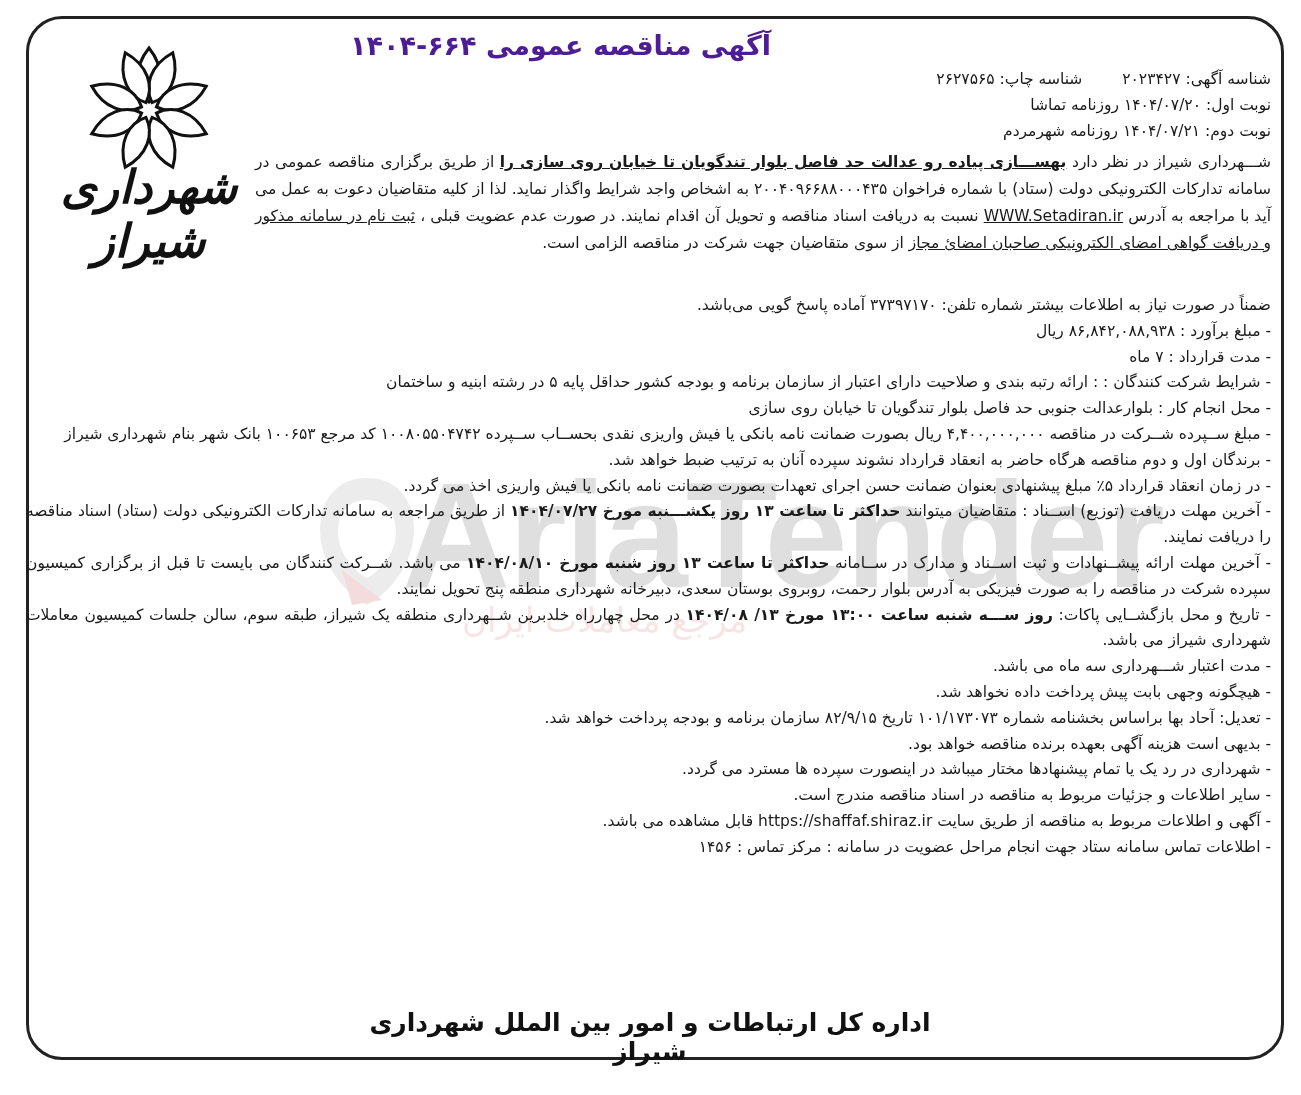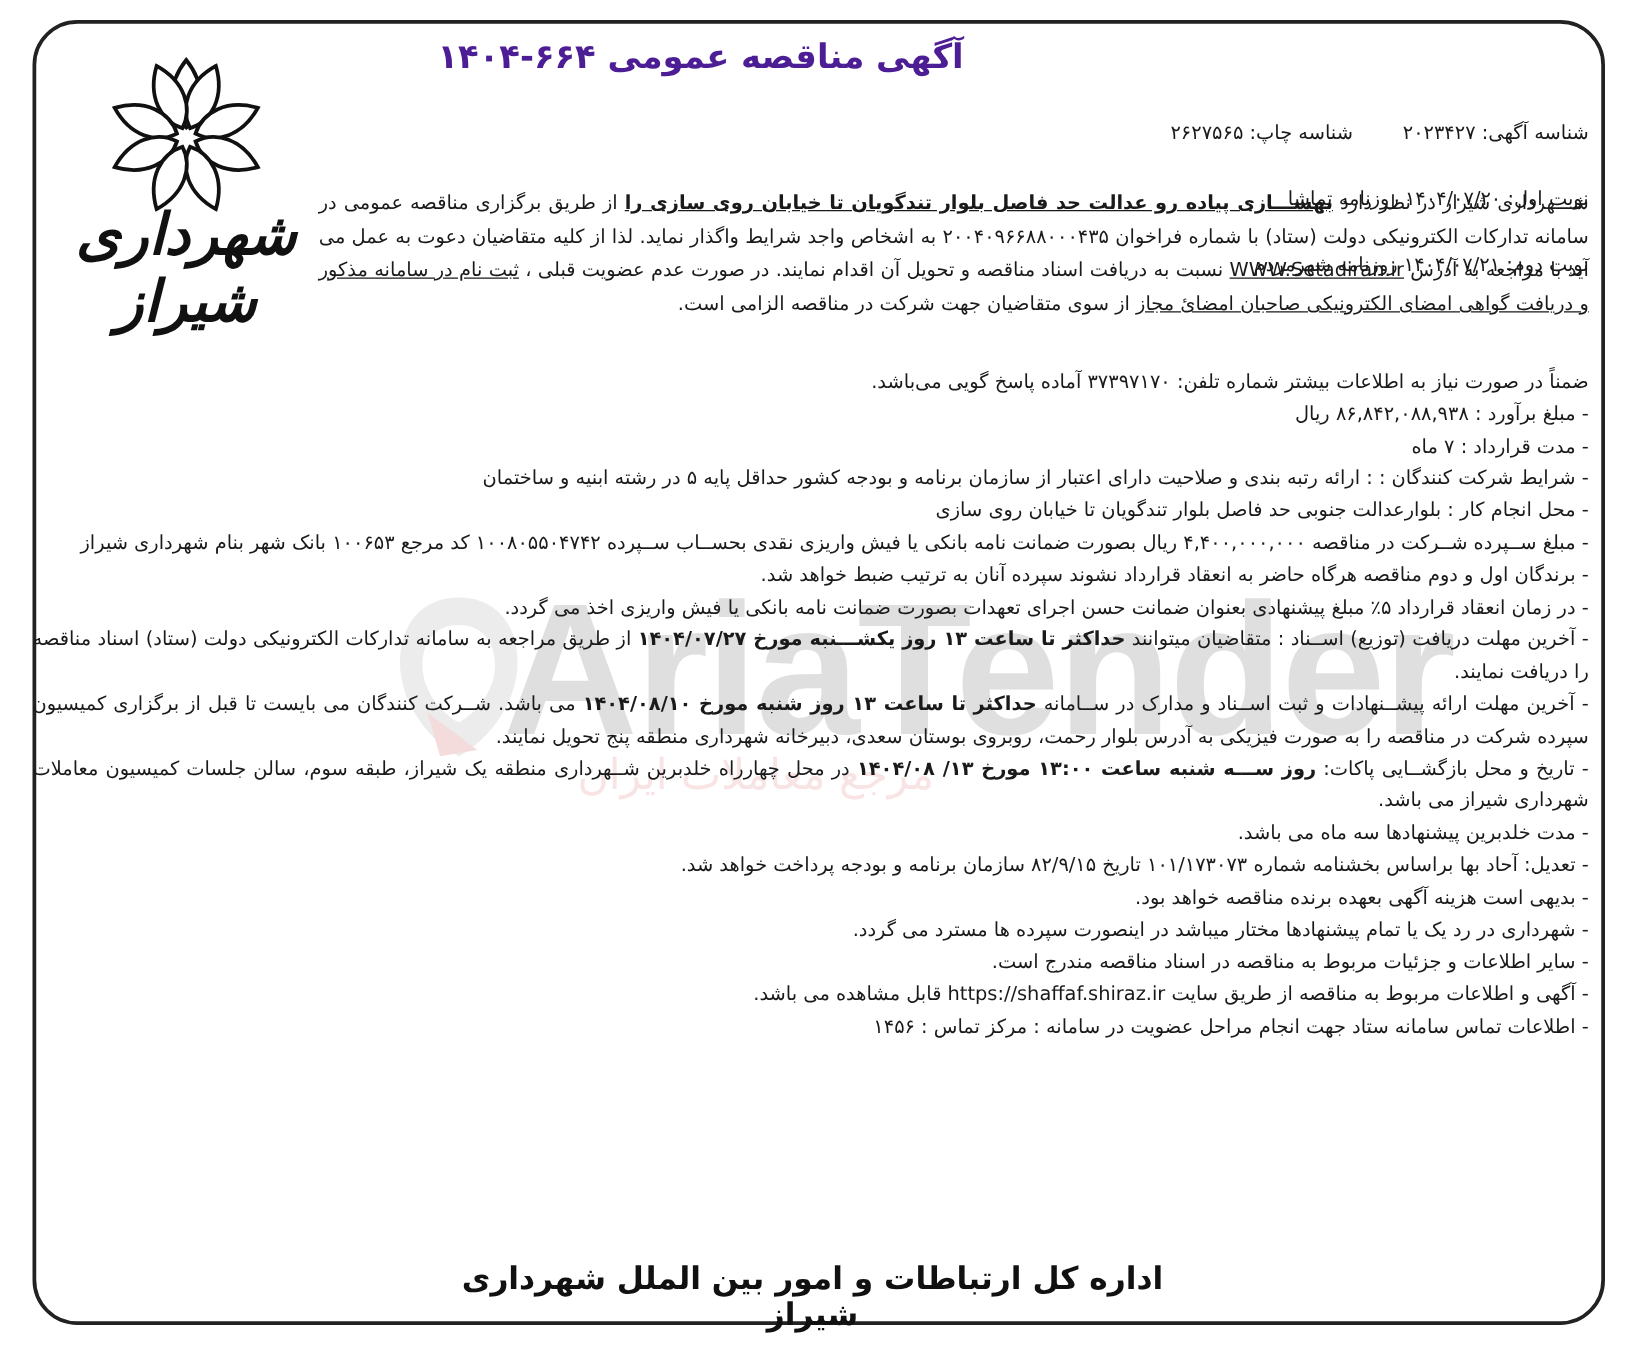--- a/index.html
+++ b/index.html
@@ -14,21 +14,21 @@
     .watermark .wm-sub { position: absolute; left: 150px; top: 150px; font-size: 34px; color: #c44; opacity: 0.8;
                  direction: rtl; }
     .watermark .wm-logo { position: absolute; left: 0; top: 20px; width: 110px; height: 140px; }
     .logo { position: absolute; left: 34px; top: 30px; width: 230px; height: 215px; }
     .logo-text { position: absolute; left: 34px; top: 160px; width: 230px; text-align: center;
                  font-family: "DejaVu Serif", serif; font-size: 46px; font-style: italic; font-weight: bold;
                  direction: rtl; color: #111; }
     .title { position: absolute; left: 350px; top: 30px; width: 600px; text-align: left; direction: rtl;
              font-weight: bold; font-size: 27px; color: #4c1d95; }
     .meta { position: absolute; right: 30px; top: 66px; direction: rtl; text-align: right; font-size: 15.5px; line-height: 26px; }
-    .meta .row { white-space: nowrap; margin-top: 27px; }
+    .meta .row { white-space: nowrap; }
     .meta .sp { display: inline-block; width: 30px; }
     .body-text { position: absolute; right: 30px; top: 149px; width: 1016px; direction: rtl; text-align: justify;
                  font-size: 15.5px; line-height: 27px; }
     .body-text b { font-weight: bold; }
     .u { text-decoration: underline; }
     .list { position: absolute; right: 30px; top: 293px; width: 1245px; direction: rtl; text-align: justify;
             font-size: 15.5px; line-height: 25.8px; }
     .item { margin: 0; }
     .footer { position: absolute; left: 350px; top: 1008px; width: 600px; text-align: center; direction: rtl;
               font-weight: bold; font-size: 25px; color: #111; }
@@ -87,21 +87,22 @@
   <p class="item">- مبلغ برآورد : ۸۶,۸۴۲,۰۸۸,۹۳۸ ریال</p>
   <p class="item">- مدت قرارداد : ۷ ماه</p>
   <p class="item">- شرایط شرکت کنندگان : : ارائه رتبه بندی و صلاحیت دارای اعتبار از سازمان برنامه و بودجه کشور حداقل پایه ۵ در رشته ابنیه و ساختمان</p>
   <p class="item">- محل انجام کار : بلوارعدالت جنوبی حد فاصل بلوار  تندگویان تا خیابان روی سازی</p>
   <p class="item">- مبلغ ســپرده شــرکت در مناقصه ۴,۴۰۰,۰۰۰,۰۰۰ ریال بصورت ضمانت نامه بانکی یا فیش واریزی نقدی بحســاب ســپرده ۱۰۰۸۰۵۵۰۴۷۴۲ کد مرجع ۱۰۰۶۵۳ بانک  شهر بنام شهرداری شیراز</p>
   <p class="item">- برندگان اول و دوم مناقصه هرگاه حاضر به انعقاد قرارداد نشوند سپرده آنان به ترتیب ضبط خواهد شد.</p>
   <p class="item">- در زمان انعقاد قرارداد ۵٪ مبلغ پیشنهادی  بعنوان ضمانت حسن اجرای تعهدات بصورت ضمانت نامه بانکی یا فیش واریزی اخذ می گردد.</p>
   <p class="item"><span>- آخرین مهلت دریافت (توزیع) اســناد : متقاضیان میتوانند </span><b>حداکثر تا ساعت ۱۳ روز یکشـــنبه مورخ ۱۴۰۴/۰۷/۲۷</b><span> از طریق مراجعه به سامانه تدارکات الکترونیکی دولت (ستاد) اسناد مناقصه را دریافت نمایند.</span></p>
   <p class="item"><span>- آخرین مهلت ارائه پیشــنهادات و ثبت اســناد و مدارک در ســامانه </span><b>حداکثر تا ساعت ۱۳ روز شنبه مورخ ۱۴۰۴/۰۸/۱۰</b><span> می باشد. شــرکت کنندگان می بایست تا قبل از برگزاری کمیسیون سپرده شرکت در مناقصه را به صورت فیزیکی به آدرس بلوار رحمت، روبروی بوستان سعدی، دبیرخانه شهرداری منطقه پنج تحویل نمایند.</span></p>
   <p class="item"><span>- تاریخ و محل بازگشــایی پاکات: </span><b>روز ســـه شنبه ساعت ۱۳:۰۰ مورخ ۱۳/ ۱۴۰۴/۰۸</b><span> در محل چهارراه خلدبرین شــهرداری منطقه یک شیراز، طبقه سوم، سالن جلسات کمیسیون معاملات شهرداری شیراز می باشد.</span></p>
-  <p class="item">- مدت خلدبرین پیشنهادها سه ماه می باشد.</p>
+  <p class="item">- مدت اعتبار شـــهرداری سه ماه می باشد.</p>
+  <p class="item">- هیچگونه وجهی بابت پیش پرداخت داده نخواهد شد.</p>
   <p class="item">- تعدیل: آحاد بها براساس بخشنامه شماره ۱۰۱/۱۷۳۰۷۳ تاریخ ۸۲/۹/۱۵ سازمان برنامه و بودجه پرداخت خواهد شد.</p>
   <p class="item">- بدیهی است هزینه آگهی بعهده برنده مناقصه خواهد بود.</p>
   <p class="item">- شهرداری در رد یک یا تمام پیشنهادها  مختار میباشد در اینصورت سپرده ها مسترد می گردد.</p>
   <p class="item">- سایر اطلاعات و جزئیات مربوط به مناقصه در اسناد مناقصه مندرج است.</p>
   <p class="item"><span>- آگهی و اطلاعات مربوط به مناقصه از طریق سایت </span><span>https://shaffaf.shiraz.ir</span><span> قابل مشاهده می باشد.</span></p>
   <p class="item">- اطلاعات تماس سامانه ستاد جهت انجام مراحل عضویت در سامانه : مرکز تماس : ۱۴۵۶</p>
 </div>
 
 <div class="footer">اداره کل ارتباطات و امور بین الملل شهرداری شیراز</div>
 

